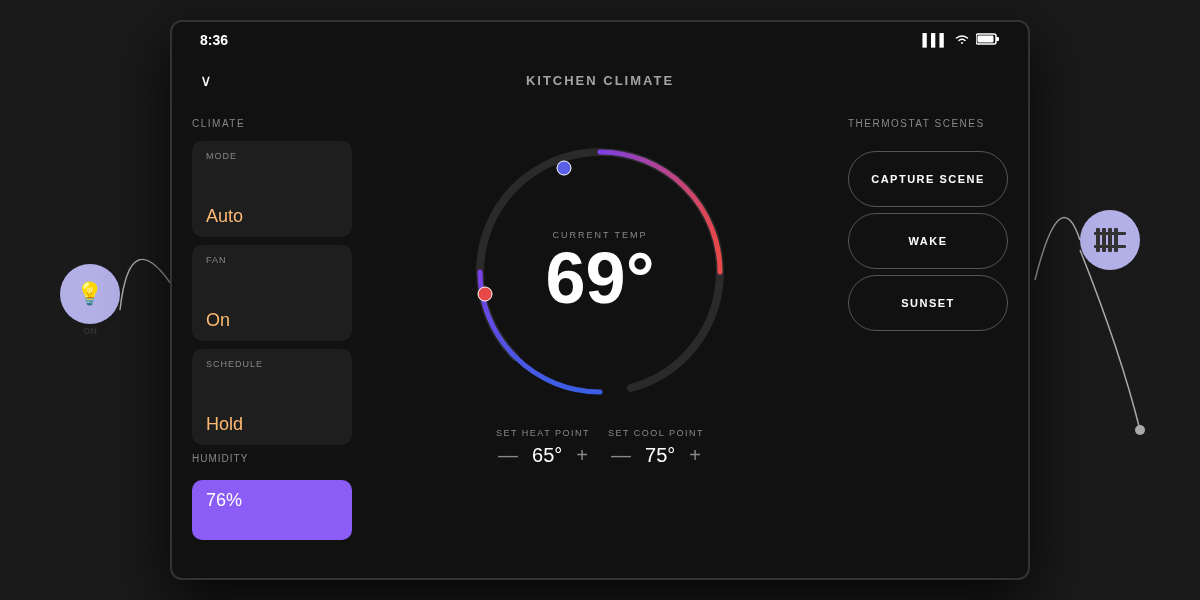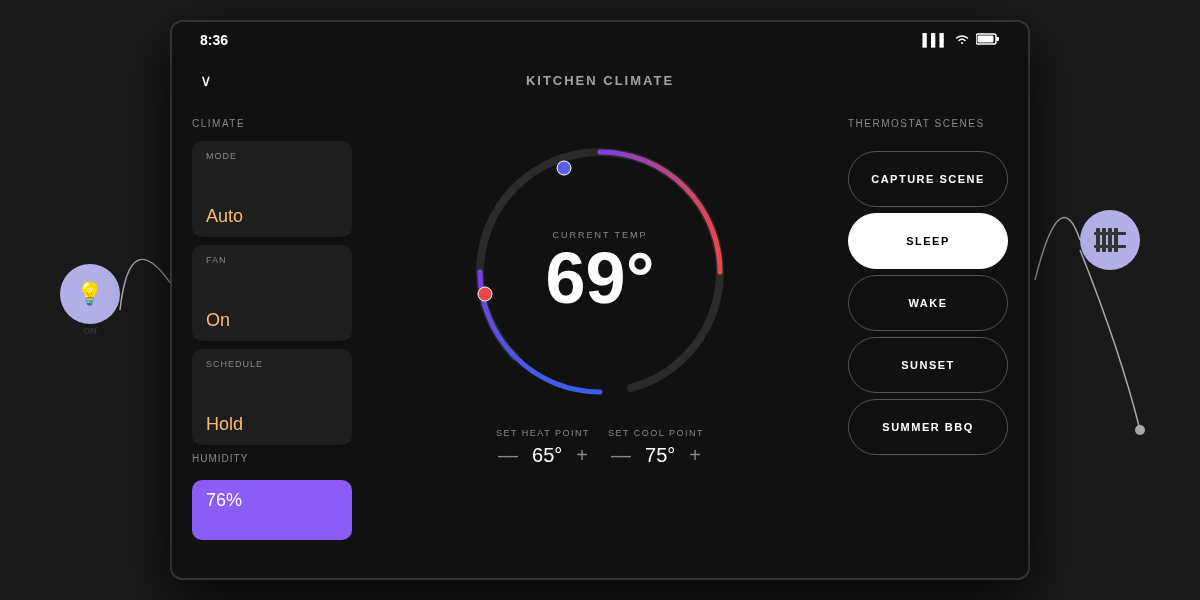--- a/index.html
+++ b/index.html
@@ -457,22 +457,20 @@
               <button class="set-point-btn">+</button>
             </div>
           </div>
         </div>
       </div>
 
       <div class="right-panel">
         <div class="scenes-label">THERMOSTAT SCENES</div>
         <div id="scenes-container">
             <button class="scene-btn" style="margin-bottom: 6px; display: block; width: 100%;">CAPTURE SCENE</button>
-            <button class="scene-btn active" style="margin-bottom: 6px; display: block; width: 100%;">SLEEP</button>
             <button class="scene-btn" style="margin-bottom: 6px; display: block; width: 100%;">WAKE</button>
             <button class="scene-btn" style="margin-bottom: 6px; display: block; width: 100%;">SUNSET</button>
-            <button class="scene-btn" style="margin-bottom: 6px; display: block; width: 100%;">SUMMER BBQ</button>
           </div>
       </div>
 
     </div>
   </div>
 </div>
 
 </body></html>

